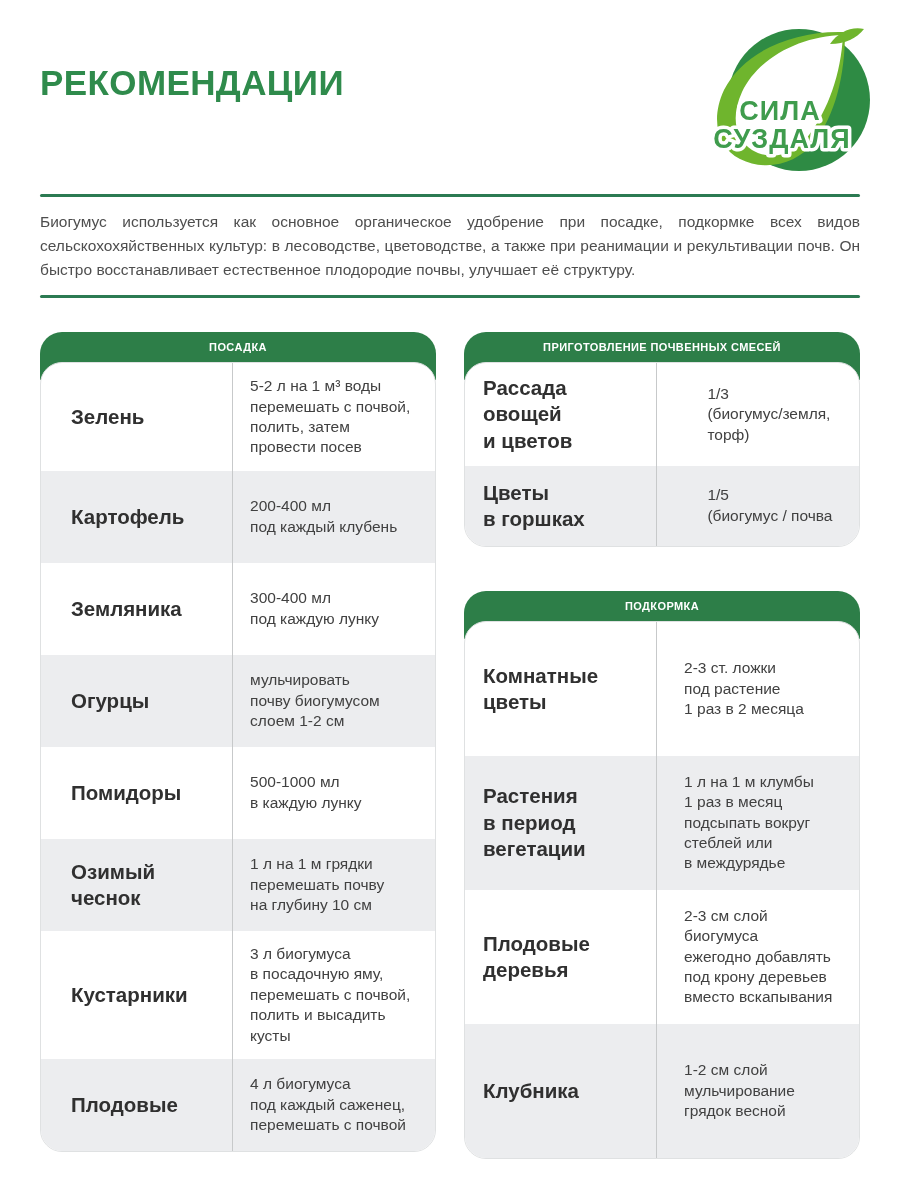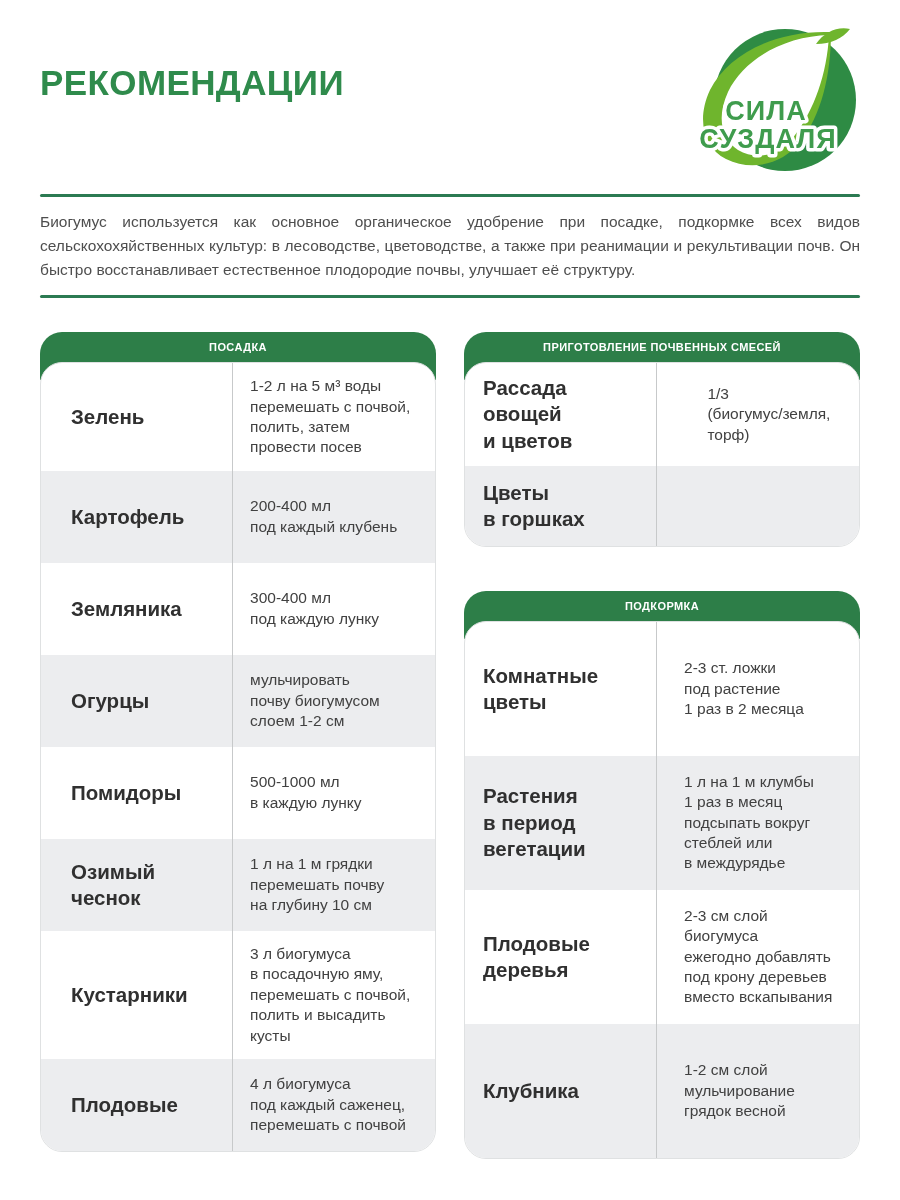--- a/index.html
+++ b/index.html
@@ -10,21 +10,21 @@
     font-family: "Liberation Sans", sans-serif;
     color: #414141;
   }
   .page { position: relative; width: 900px; height: 1200px; overflow: hidden; }
 
   
   .top { position: relative; padding: 58px 40px 0 40px; height: 146px; }
   .title { margin: 0; font-size: 35px; font-weight: 700; color: #2F8B4C;
            line-height: 1.45; letter-spacing: 0.4px; }
   .title span { display: block; }
-  .logo { position: absolute; top: 26px; right: 20px; width: 252px; height: 154px; }
+  .logo { position: absolute; top: 26px; right: 6px; width: 252px; height: 154px; }
 
   
   .rule { height: 3px; background: #2B7A52; margin: 0 40px; border-radius: 2px; }
   .rule-top { margin-top: 48px; }
   .intro {
     margin: 13px 40px 13px 40px;
     font-size: 15.5px; line-height: 1.55; color: #4E4E4E;
     text-align: justify;
   }
 
@@ -93,21 +93,21 @@
 
   <main class="cols">
 
     <section class="col">
       <div class="card card--posadka">
         <div class="card-header">ПОСАДКА</div>
         <div class="card-body">
           <div class="vdivider"></div>
           <div class="row">
             <div class="cell label">Зелень</div>
-            <div class="cell value">1-2 л на 5 м³ воды
+            <div class="cell value">5-2 л на 1 м³ воды
 перемешать с почвой,
 полить, затем
 провести посев</div>
           </div>
           <div class="row alt">
             <div class="cell label">Картофель</div>
             <div class="cell value">200-400 мл
 под каждый клубень</div>
           </div>
           <div class="row">
@@ -160,20 +160,22 @@
           <div class="row">
             <div class="cell label">Рассада овощей
 и цветов</div>
             <div class="cell value">1/3
 (биогумус/земля,
 торф)</div>
           </div>
           <div class="row alt">
             <div class="cell label">Цветы
 в горшках</div>
+            <div class="cell value">1/5
+(биогумус / почва</div>
           </div>
         </div>
       </div>
 
       <div class="card card--podkormka">
         <div class="card-header">ПОДКОРМКА</div>
         <div class="card-body">
           <div class="vdivider"></div>
           <div class="row">
             <div class="cell label">Комнатные

